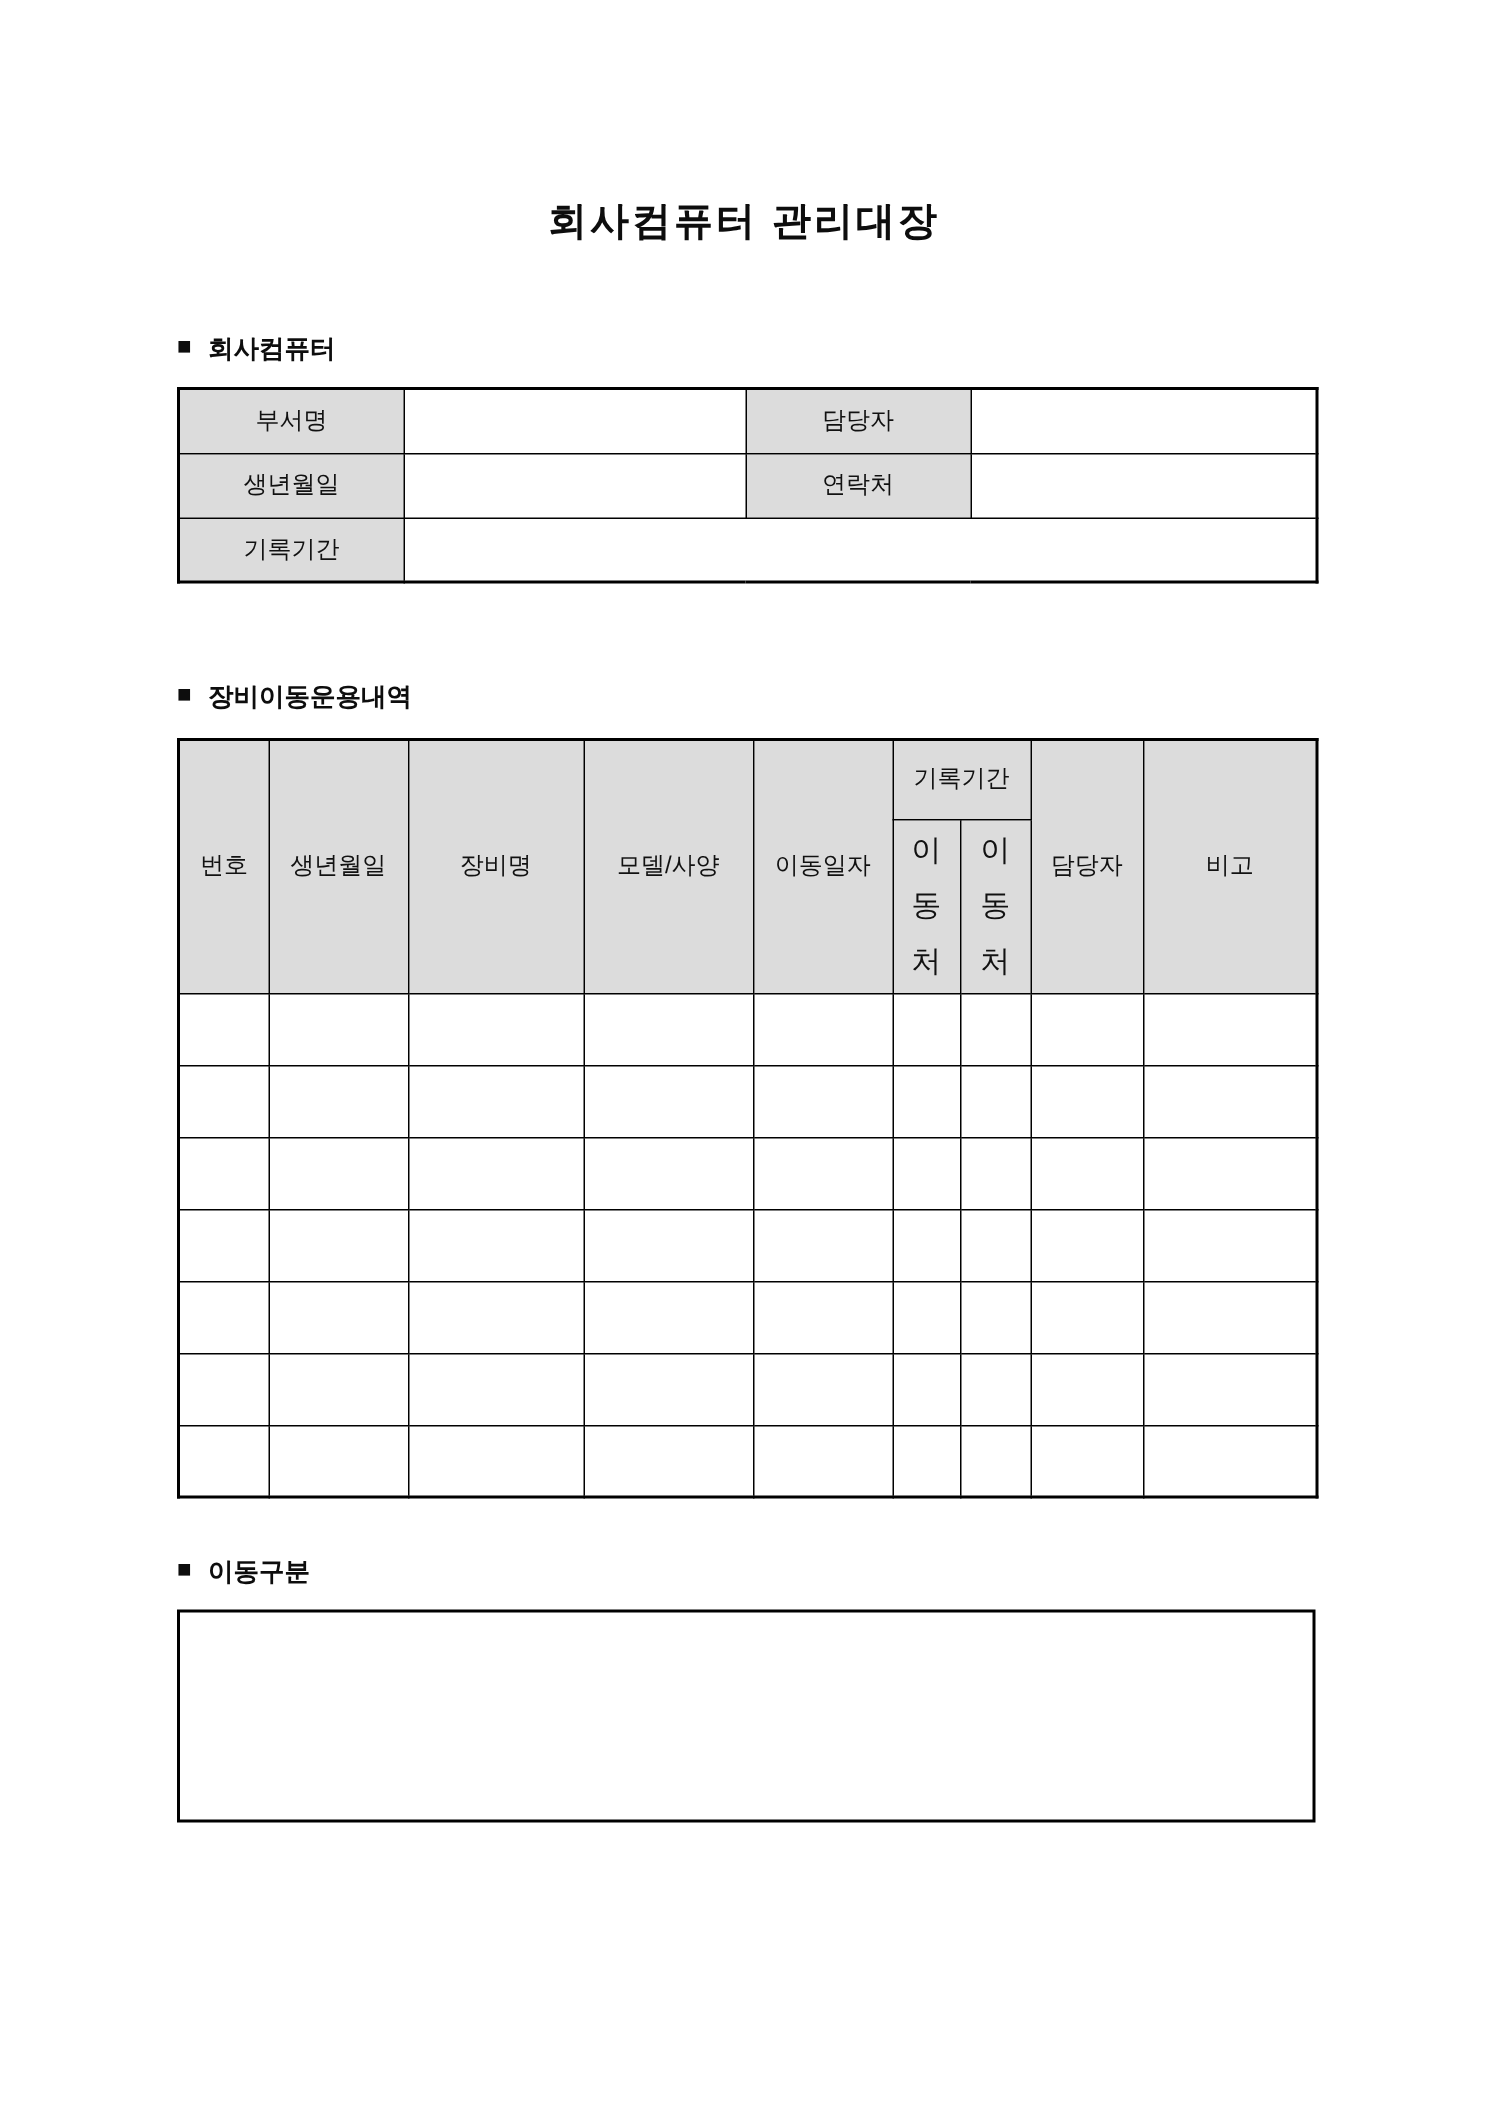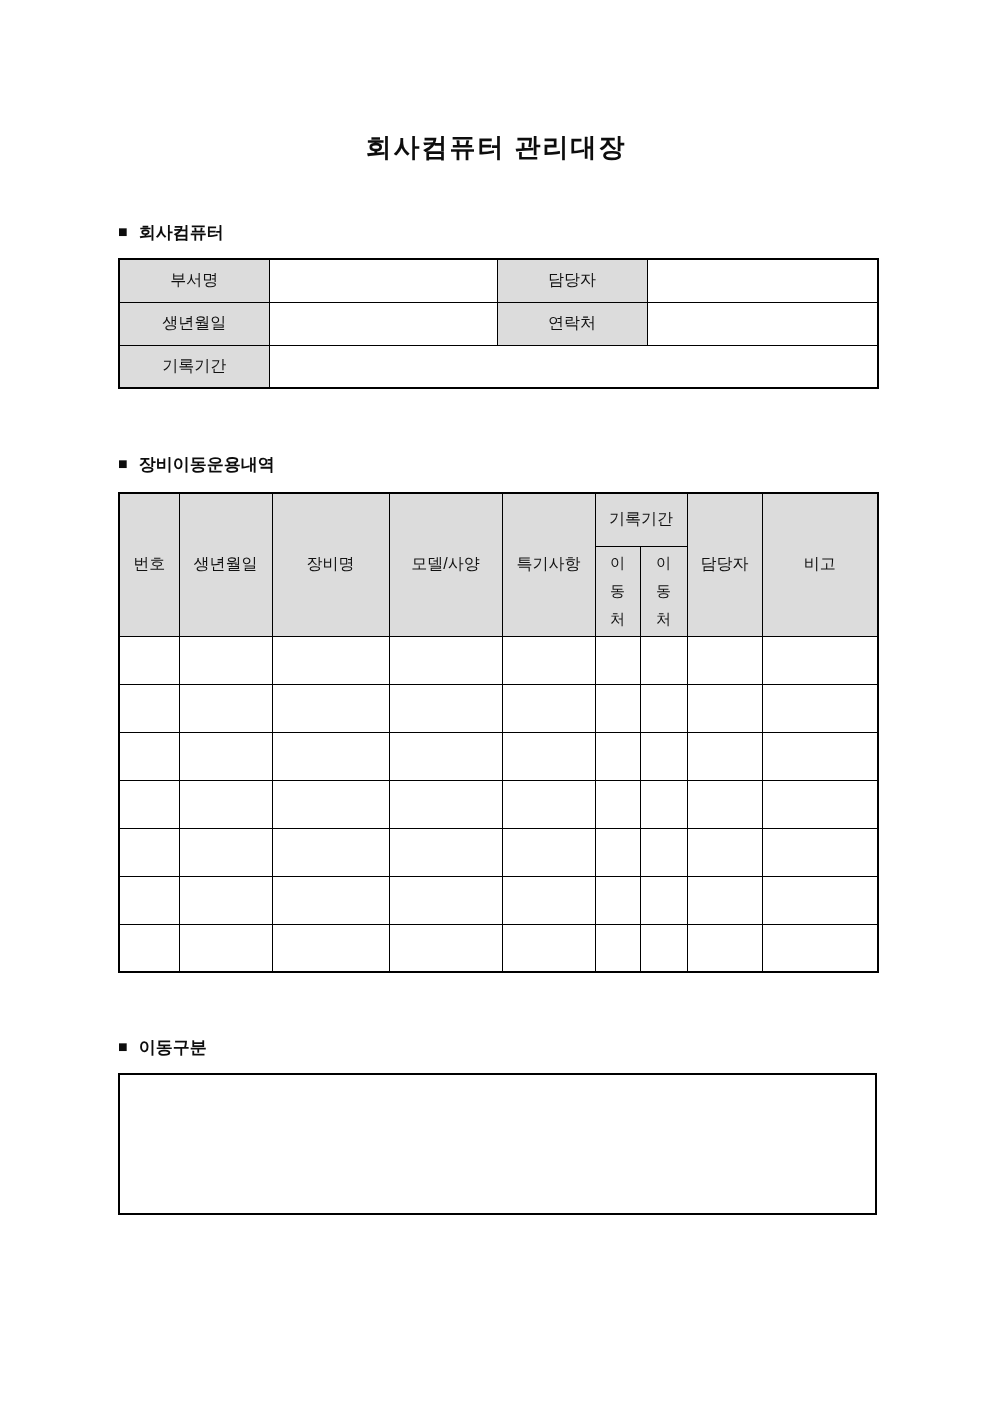--- a/index.html
+++ b/index.html
@@ -78,21 +78,21 @@
   #table-equip tr.head-top { height: 53px; }
   #table-equip tr.head-sub { height: 90px; }
   #table-equip tr.body-row { height: 48px; }
   #table-equip th { font-size: 16px; }
   .vertical-text {
     display: block;
     width: 1.05em;
     margin: 0 auto;
     word-break: break-all;
     line-height: 1.85;
-    font-size: 15px;
+    font-size: 20px;
   }
   .notes-box {
     position: absolute;
     top: 1073px;
     left: 118px;
     width: 759px;
     height: 142px;
     border: 2px solid #000000;
     background: #ffffff;
   }
@@ -152,21 +152,21 @@
         <col style="width:47px">
         <col style="width:75px">
         <col style="width:116px">
     </colgroup>
     <tbody>
         <tr class="head-top">
       <th rowspan="2">번호</th>
       <th rowspan="2">생년월일</th>
       <th rowspan="2">장비명</th>
       <th rowspan="2">모델/사양</th>
-      <th rowspan="2">특기사항</th>
+      <th rowspan="2">이동일자</th>
       <th colspan="2">기록기간</th>
       <th rowspan="2">담당자</th>
       <th rowspan="2">비고</th>
     </tr>
     <tr class="head-sub">
       <th>
             <span class="vertical-text">이동처</span>
           </th>
       <th>
             <span class="vertical-text">이동처</span>

